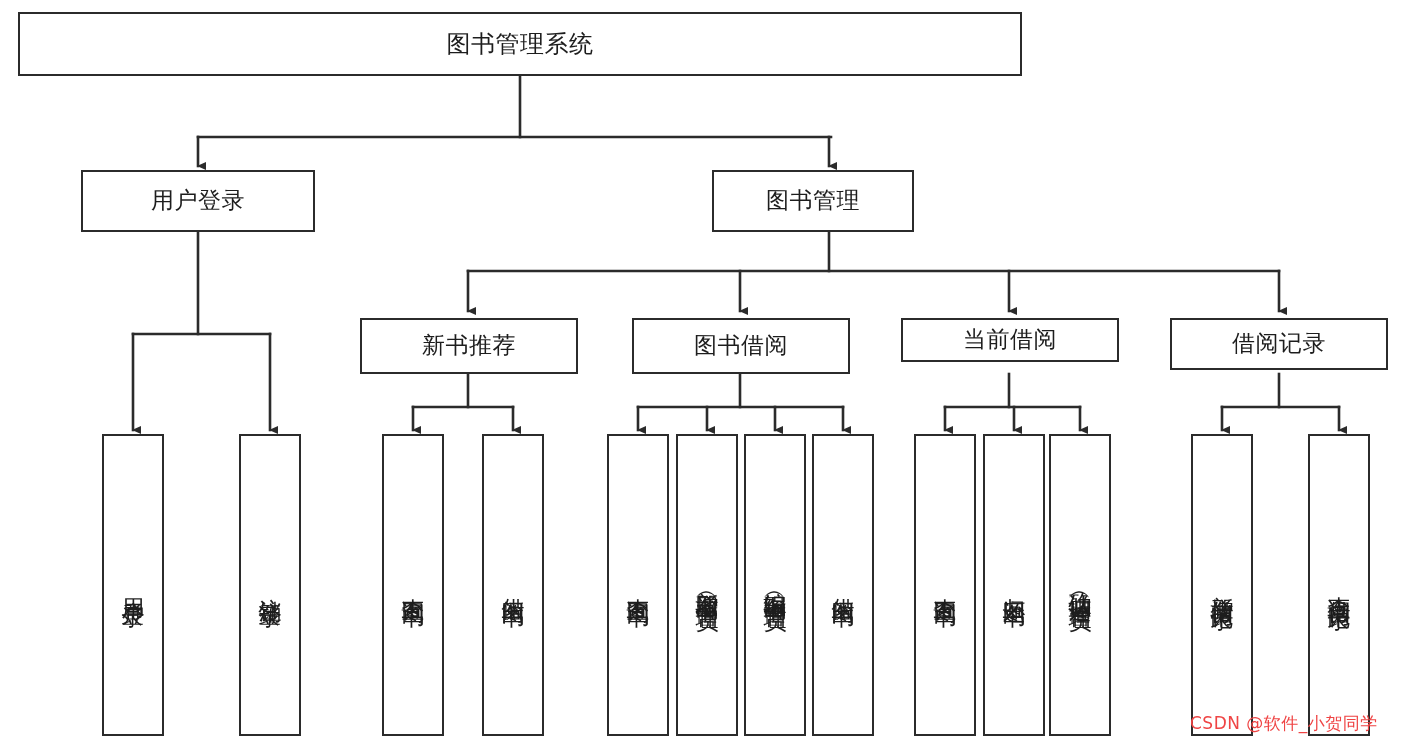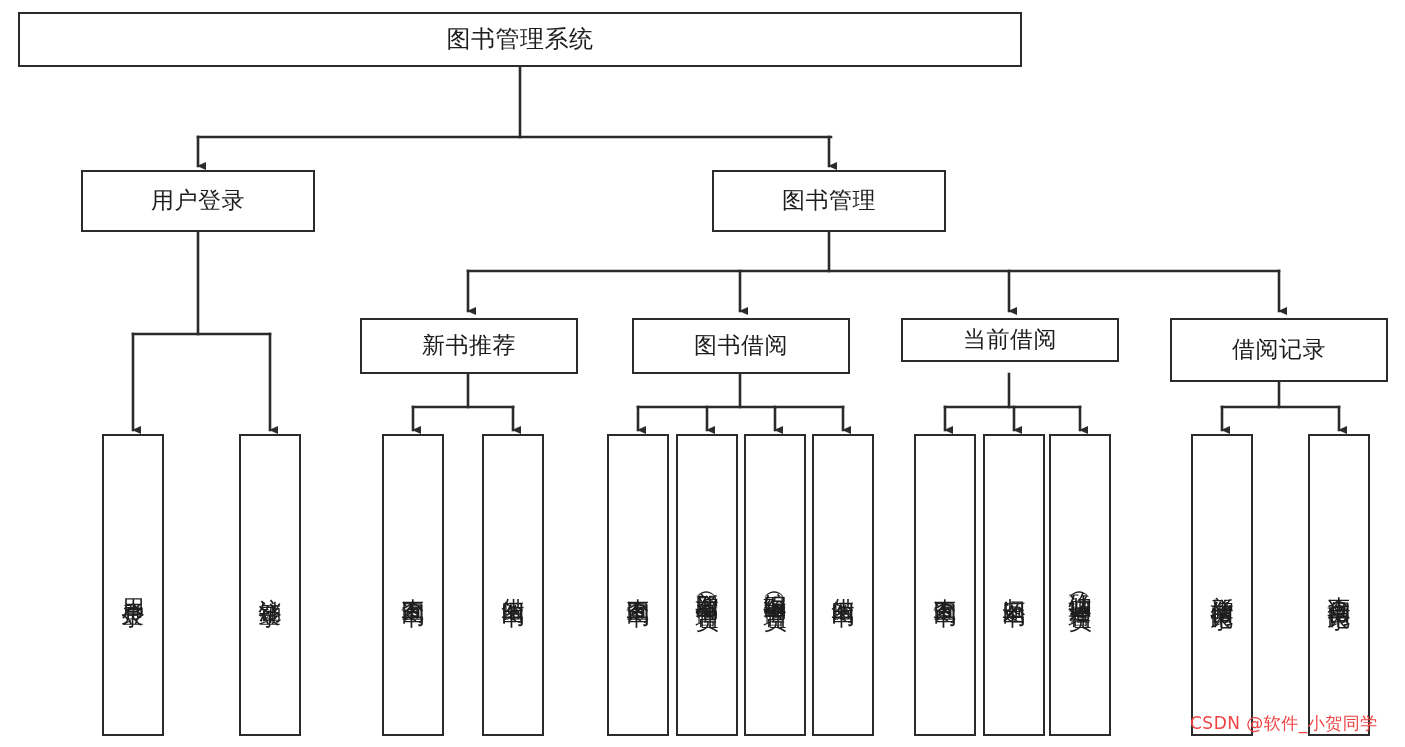--- a/index.html
+++ b/index.html
@@ -121,41 +121,41 @@
       <path d="M 1014 407 L 1014 430" marker-end="url(#arrowhead)"></path>
       <path d="M 1080 407 L 1080 430" marker-end="url(#arrowhead)"></path>
 
       <path d="M 1279 374 L 1279 407"></path>
       <path d="M 1222 407 L 1339 407"></path>
       <path d="M 1222 407 L 1222 430" marker-end="url(#arrowhead)"></path>
       <path d="M 1339 407 L 1339 430" marker-end="url(#arrowhead)"></path>
     </g>
   </svg>
 
-  <div class="node horiz root" style="left:18px; top:12px; width:1004px; height:55px;">
+  <div class="node horiz root" style="left:18px; top:12px; width:1004px; height:64px;">
     <span class="node-label">图书管理系统</span>
   </div>
 
   <div class="node horiz" style="left:81px; top:170px; width:234px; height:62px;">
     <span class="node-label">用户登录</span>
   </div>
-  <div class="node horiz" style="left:712px; top:170px; width:234px; height:62px;">
+  <div class="node horiz" style="left:712px; top:170px; width:202px; height:62px;">
     <span class="node-label">图书管理</span>
   </div>
 
   <div class="node horiz" style="left:632px; top:318px; width:218px; height:56px;">
     <span class="node-label">图书借阅</span>
   </div>
   <div class="node horiz" style="left:360px; top:318px; width:218px; height:56px;">
     <span class="node-label">新书推荐</span>
   </div>
   <div class="node horiz" style="left:901px; top:318px; width:218px; height:44px;">
     <span class="node-label">当前借阅</span>
   </div>
-  <div class="node horiz" style="left:1170px; top:318px; width:218px; height:64px;">
+  <div class="node horiz" style="left:1170px; top:318px; width:218px; height:52px;">
     <span class="node-label">借阅记录</span>
   </div>
 
   <div class="node vert" style="left:102px; top:434px; width:62px; height:302px;">
     <span class="node-label">用户登录</span>
   </div>
   <div class="node vert" style="left:239px; top:434px; width:62px; height:302px;">
     <span class="node-label">注销登录</span>
   </div>
 

